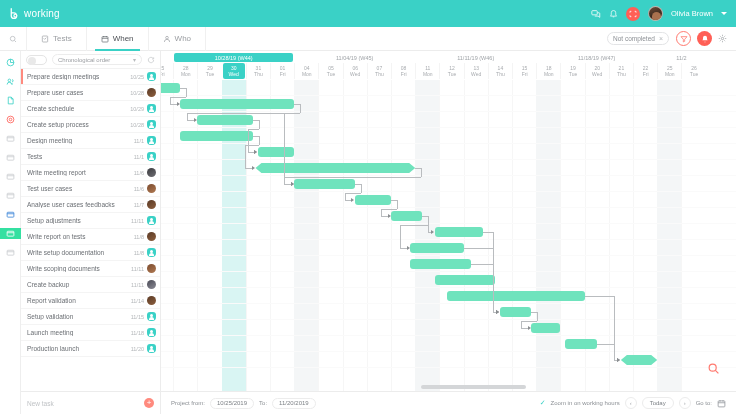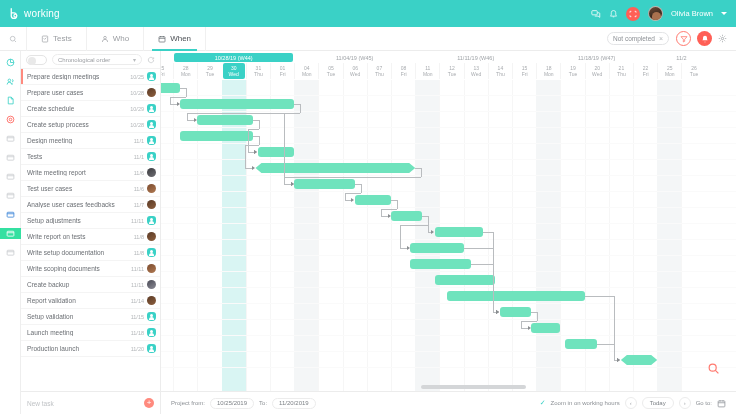--- a/index.html
+++ b/index.html
@@ -263,38 +263,38 @@
     <div class="tab">
       <span class="ic">
         <svg width="8" height="8" viewBox="0 0 24 24" fill="none" stroke="currentColor" stroke-width="2">
             <rect x="4" y="3" width="16" height="18" rx="2"></rect>
             <path d="M8 10l3 3 5-5"></path>
           </svg>
       </span>
       <span>Tests</span>
     </div>
 
+    <div class="tab active">
+      <span class="ic">
+        <svg width="8" height="8" viewBox="0 0 24 24" fill="none" stroke="currentColor" stroke-width="2">
+            <rect x="3" y="5" width="18" height="16" rx="2"></rect>
+            <path d="M3 10h18M8 3v4M16 3v4"></path>
+          </svg>
+      </span>
+      <span>When</span>
+    </div>
+
     <div class="tab">
       <span class="ic">
         <svg width="8" height="8" viewBox="0 0 24 24" fill="none" stroke="currentColor" stroke-width="2">
             <circle cx="12" cy="8" r="4"></circle>
             <path d="M4 21a8 8 0 0 1 16 0"></path>
           </svg>
       </span>
       <span>Who</span>
-    </div>
-
-    <div class="tab active">
-      <span class="ic">
-        <svg width="8" height="8" viewBox="0 0 24 24" fill="none" stroke="currentColor" stroke-width="2">
-            <rect x="3" y="5" width="18" height="16" rx="2"></rect>
-            <path d="M3 10h18M8 3v4M16 3v4"></path>
-          </svg>
-      </span>
-      <span>When</span>
     </div>
 
     <div class="tab-spacer"></div>
 
     <div class="chip">
       <span>Not completed</span>
       <span class="x">×</span>
     </div>
     <span class="circ-btn circ-out">
       <svg width="8" height="8" viewBox="0 0 24 24" fill="none" stroke="currentColor" stroke-width="2.4">

